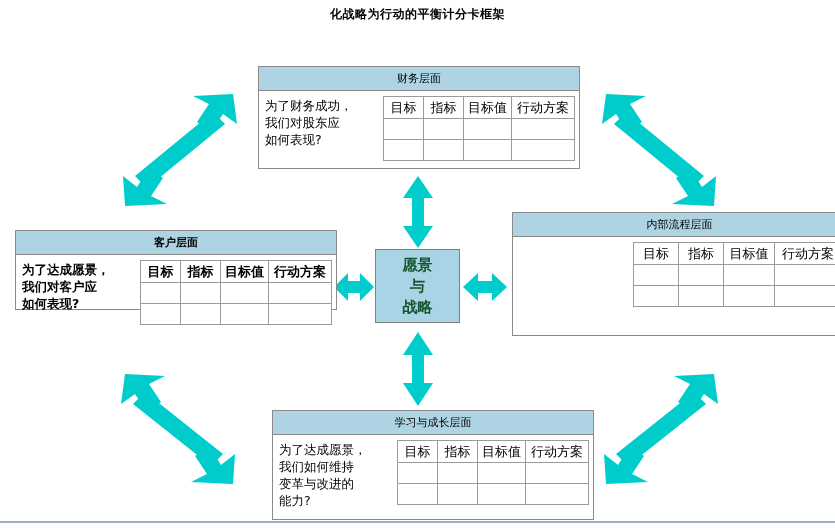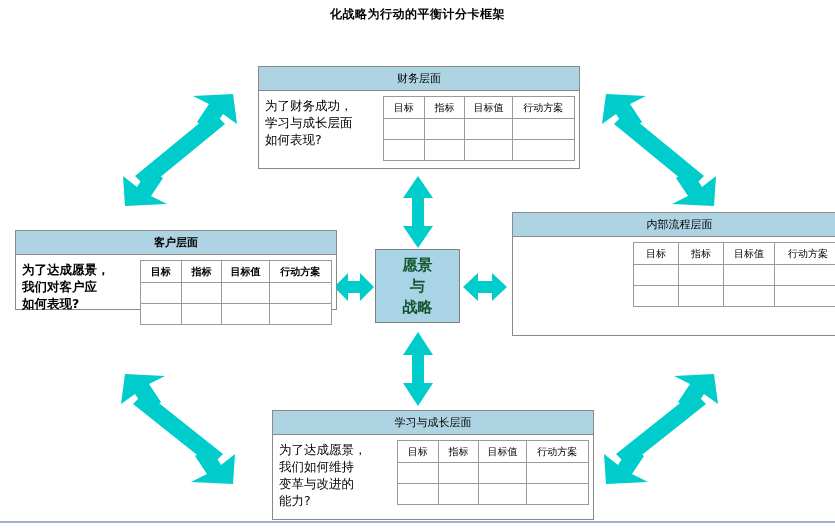--- a/index.html
+++ b/index.html
@@ -79,21 +79,21 @@
     height: 20px;
     padding: 0;
     text-align: center;
     vertical-align: middle;
     font-size: 9px;
     color: #000000;
     white-space: nowrap;
   }
   .panel-table tr.head td {
     height: 21px;
-    font-size: 10px;
+    font-size: 13px;
   }
   .col-a { width: 44px; }
   .col-b { width: 44px; }
   .col-c { width: 50px; }
   .col-d { width: 66px; }
 
   
   #panel-financial { left: 258px; top: 66px; width: 322px; height: 103px; }
   #panel-financial .panel-question { width: 118px; }
   #panel-customer  { left: 15px;  top: 230px; width: 322px; height: 80px; font-weight: bold; }
@@ -206,21 +206,21 @@
   <div id="vision-box">
     <span>愿景</span>
     <span>与</span>
     <span>战略</span>
   </div>
 
   <div class="panel" id="panel-financial">
     <div class="panel-header">财务层面</div>
     <div class="panel-body">
       <div class="panel-question">为了财务成功，
-学习与成长层面
+我们对股东应
 如何表现?</div>
       <table class="panel-table">
         <tbody>
           <tr class="head">
             <td class="col-a">目标</td>
             <td class="col-b">指标</td>
             <td class="col-c">目标值</td>
             <td class="col-d">行动方案</td>
           </tr>
           <tr>

